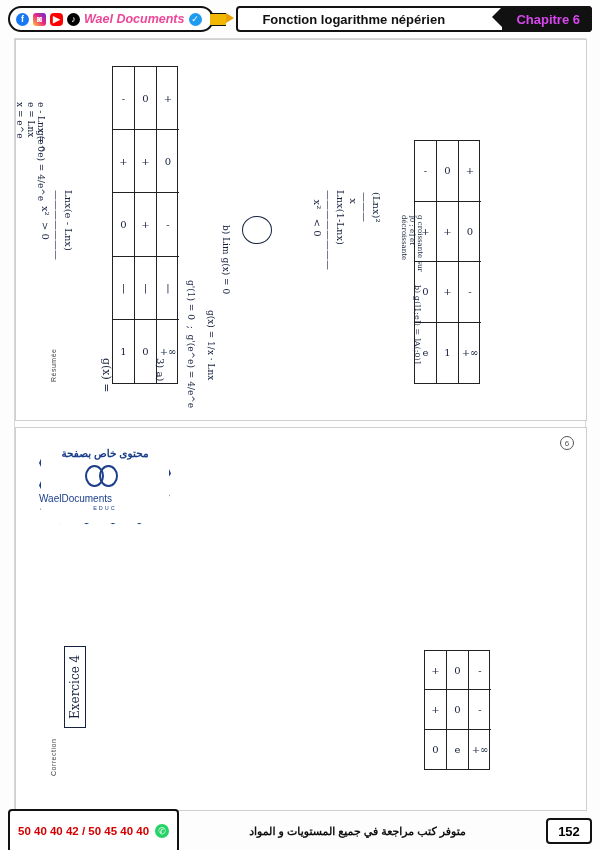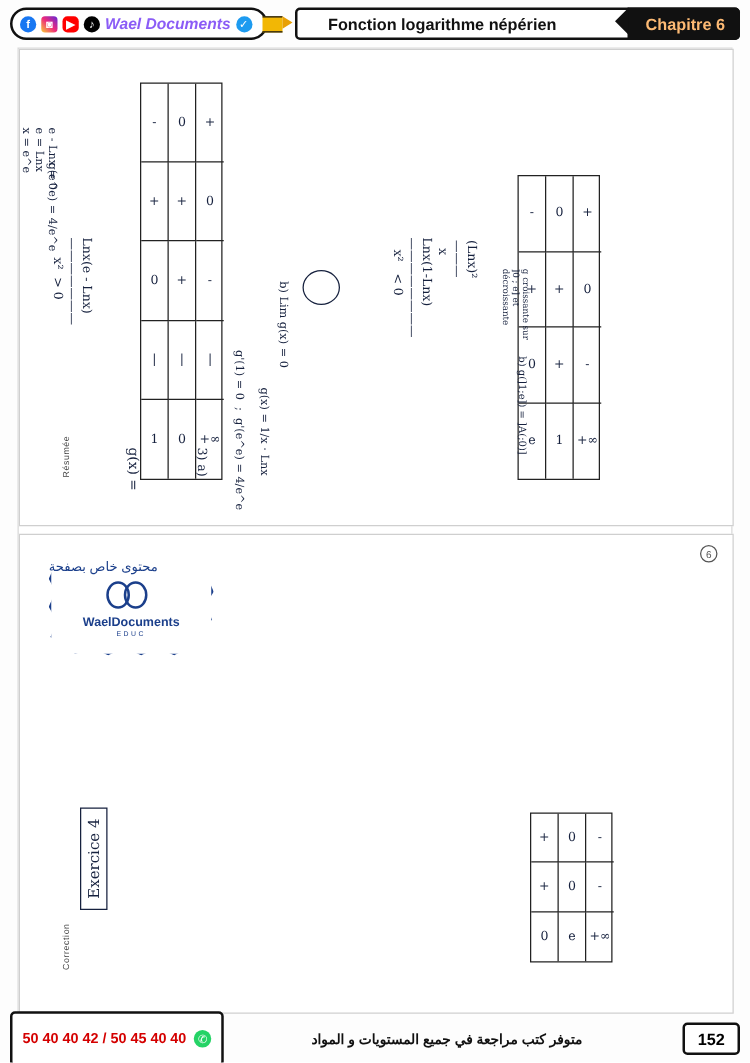--- a/index.html
+++ b/index.html
@@ -46,21 +46,21 @@
     font-weight: bold;
     line-height: 1;
   }
   .soc.fb { background: #1877f2; border-radius: 50%; }
   .soc.ig { background: linear-gradient(45deg,#f9ce34,#ee2a7b,#6228d7); }
   .soc.yt { background: #ff0000; border-radius: 4px; }
   .soc.tt { background: #010101; border-radius: 50%; }
   .brand-name {
     font-size: 12.5px;
     font-weight: bold;
-    color: #8b5cf6;
+    color: #ec4899;
     font-style: italic;
     white-space: nowrap;
   }
   .verified {
     width: 13px; height: 13px;
     background: #1d9bf0;
     border-radius: 50%;
     color: #fff;
     font-size: 9px;
     display: inline-flex;
@@ -106,21 +106,21 @@
     font-size: 13px;
     font-weight: bold;
     color: #111;
     white-space: nowrap;
   }
   .chap-tag {
     position: absolute;
     top: -2px; right: -2px;
     height: 26px;
     background: #111;
-    color: #fdba74;
+    color: #d946ef;
     font-size: 13px;
     font-weight: bold;
     display: flex;
     align-items: center;
     padding: 0 12px 0 14px;
     border-radius: 0 4px 4px 0;
   }
   .chap-tag::before {
     content: "";
     position: absolute;
@@ -208,45 +208,44 @@
       3% 18%, 10% 8%, 19% 14%, 27% 5%, 36% 12%, 45% 3%, 54% 12%, 63% 4%,
       72% 13%, 81% 6%, 89% 15%, 97% 10%, 96% 26%, 100% 40%, 95% 52%,
       99% 66%, 92% 76%, 96% 90%, 85% 92%, 76% 99%, 66% 92%, 56% 99%,
       46% 92%, 36% 99%, 26% 92%, 16% 98%, 8% 89%, 1% 82%, 5% 68%,
       0% 54%, 4% 40%, 0% 28%
     );
   }
   .stamp-ar {
     position: absolute;
     top: 8px; left: 0; width: 132px;
-    text-align: left;
+    text-align: center;
     font-size: 10.5px;
-    font-weight: normal;
+    font-weight: bold;
     color: #1b3f8b;
     direction: rtl;
   }
   .stamp-logo {
     position: absolute;
     top: 26px; left: 46px;
     width: 40px; height: 26px;
   }
   .stamp-logo .ring {
     position: absolute;
     top: 0; width: 19px; height: 22px;
     border: 2.5px solid #1b3f8b;
     border-radius: 50%;
   }
   .stamp-logo .ring.l { left: 0; }
   .stamp-logo .ring.r { left: 14px; }
   .stamp-name {
     position: absolute;
     top: 54px; left: 0; width: 132px;
-    text-align: center;
     font-size: 10px;
-    font-weight: bold;
+    font-weight: normal;
     color: #1b3f8b;
   }
   .stamp-sub {
     position: absolute;
     top: 66px; left: 0; width: 132px;
     text-align: center;
     font-size: 5.5px;
     letter-spacing: 2px;
     color: #1b3f8b;
   }

